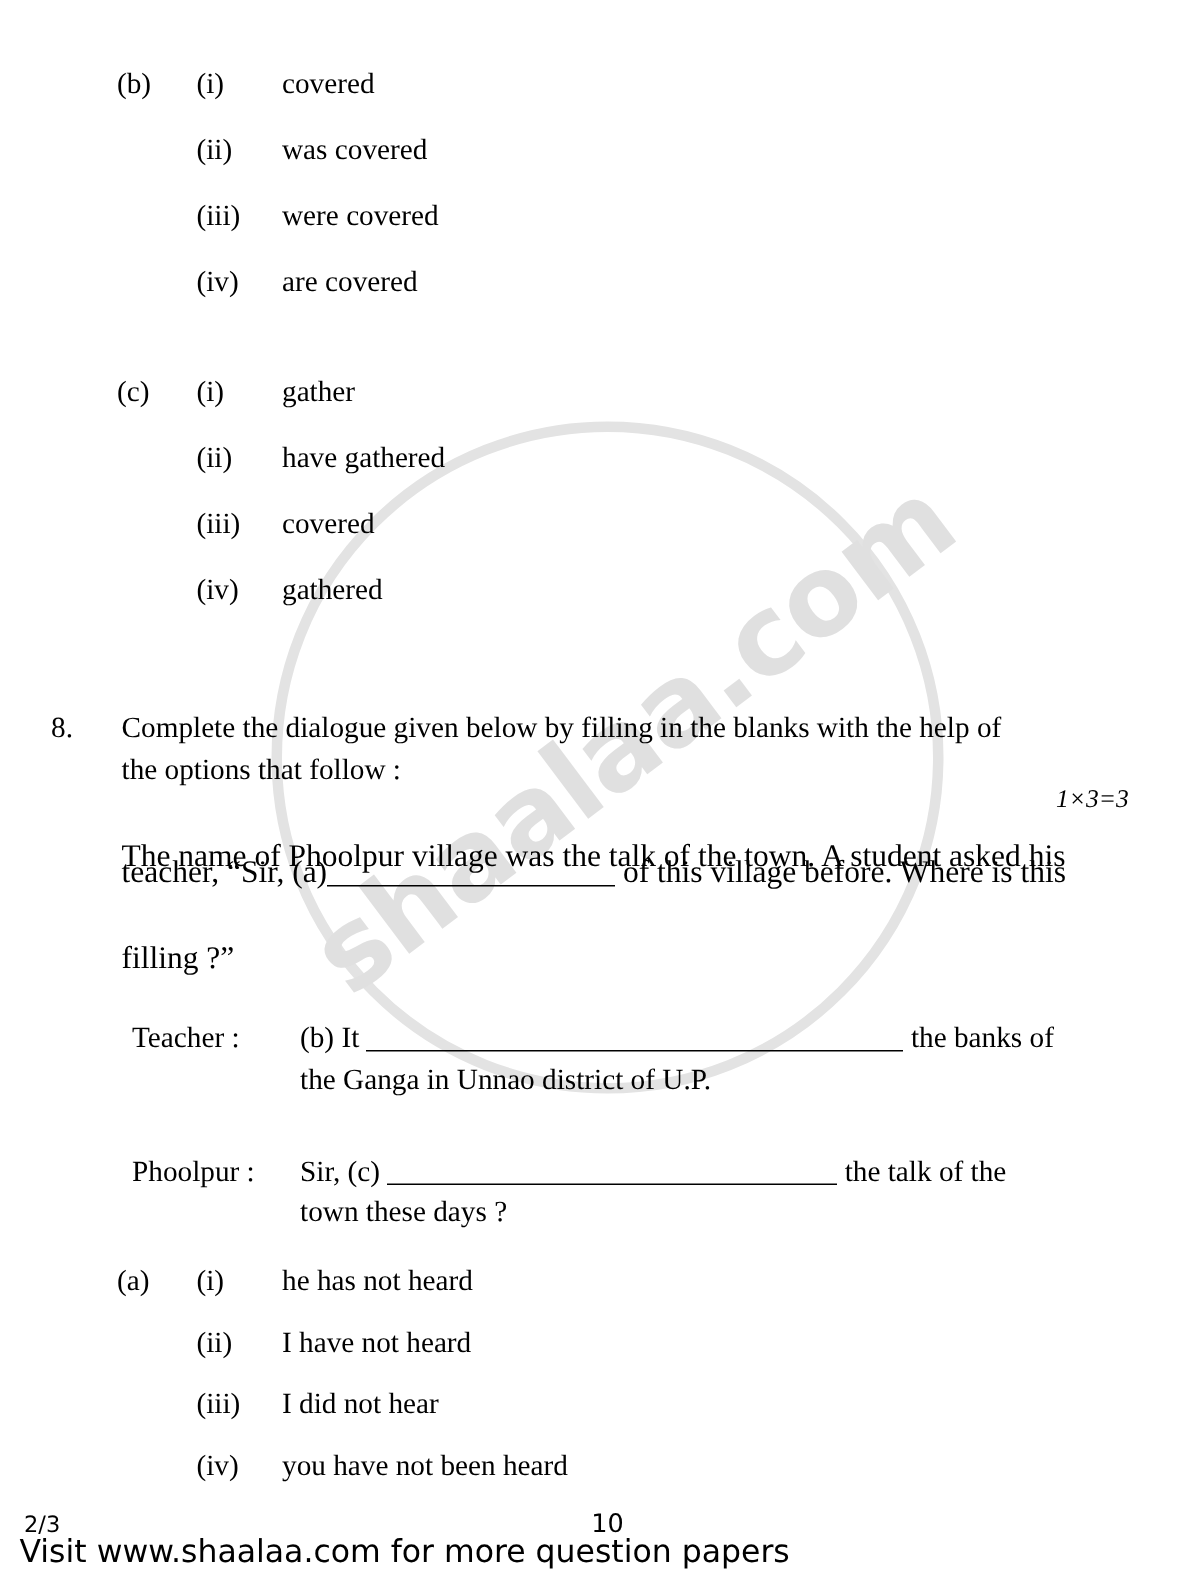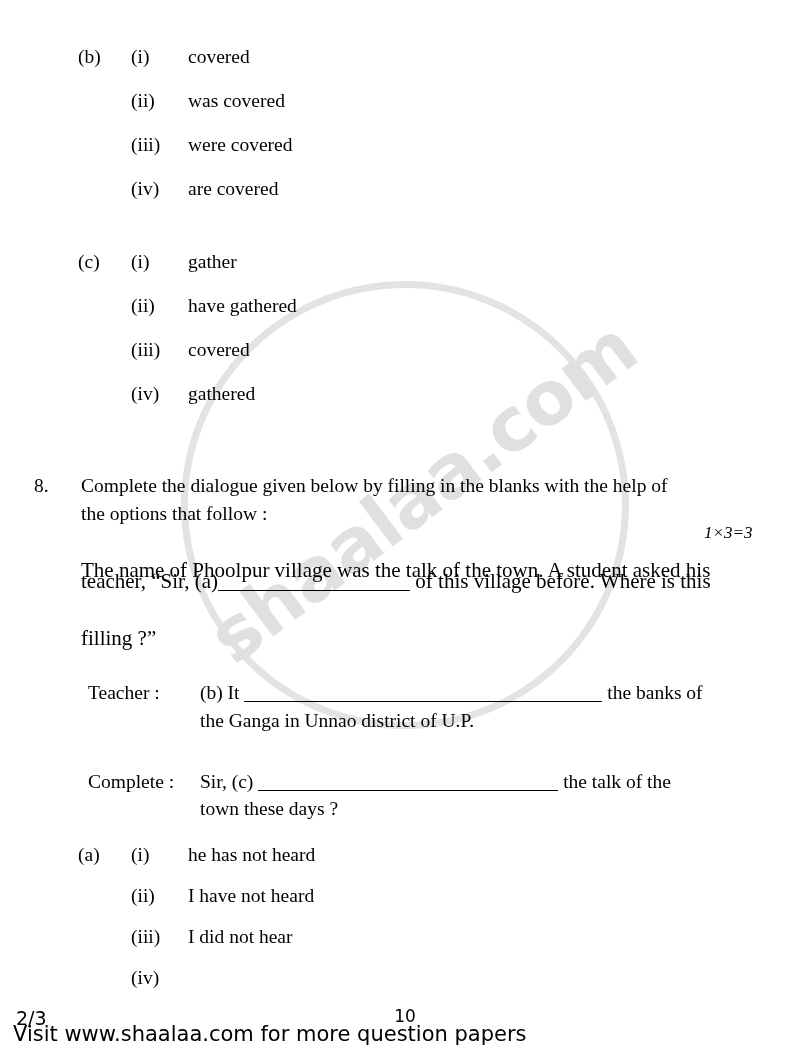--- a/index.html
+++ b/index.html
@@ -144,21 +144,21 @@
   .blank-a { width: 192px; }
   .blank-b { width: 358px; }
   .blank-c { width: 300px; }
 
   
   .footer-frac {
     position: absolute;
     left: 16px;
     top: 1007px;
     font-family: "DejaVu Sans", "Liberation Sans", sans-serif;
-    font-size: 19px;
+    font-size: 15px;
     color: #000;
   }
   .footer-page {
     position: absolute;
     left: 0;
     top: 1006px;
     width: 810px;
     text-align: center;
     font-family: "DejaVu Sans", "Liberation Sans", sans-serif;
     font-size: 17px;
@@ -233,41 +233,42 @@
     <span class="p-line" style="top:558px">The name of Phoolpur village was the talk of the town. A student asked his</span>
 
     <span class="p-line" style="top:569px"><span>teacher, “Sir, (a)</span><span class="blank blank-a"></span> <span>of this village before. Where is this</span></span>
 
     <span class="p-line" style="top:626px">filling ?”</span>
 
     <span class="d-speaker" style="top:682px">Teacher :</span>
     <span class="d-line" style="top:682px"><span>(b) It</span> <span class="blank blank-b"></span> <span>the banks of</span></span>
     <span class="d-cont" style="top:710px">the Ganga in Unnao district of U.P.</span>
 
-    <span class="d-speaker" style="top:771px">Complete :</span>
+    <span class="d-speaker" style="top:771px">Phoolpur :</span>
     <span class="d-line" style="top:771px"><span>Sir, (c)</span> <span class="blank blank-c"></span> <span>the talk of the</span></span>
     <span class="d-cont" style="top:798px">town these days ?</span>
   </div>
 
   <div>
     <div class="opt-row" style="top:844px">
       <span class="opt-group">(a)</span>
       <span class="opt-roman">(i)</span>
       <span class="opt-text">he has not heard</span>
     </div>
     <div class="opt-row" style="top:885px">
       <span class="opt-roman">(ii)</span>
       <span class="opt-text">I have not heard</span>
     </div>
     <div class="opt-row" style="top:926px">
       <span class="opt-roman">(iii)</span>
       <span class="opt-text">I did not hear</span>
     </div>
     <div class="opt-row" style="top:967px">
       <span class="opt-roman">(iv)</span>
+      <span class="opt-text">you have not been heard</span>
     </div>
   </div>
 
   <div>
     <span class="footer-frac">2/3</span>
     <span class="footer-page">10</span>
     <span class="footer-banner">Visit www.shaalaa.com for more question papers</span>
   </div>
 
 </div>

